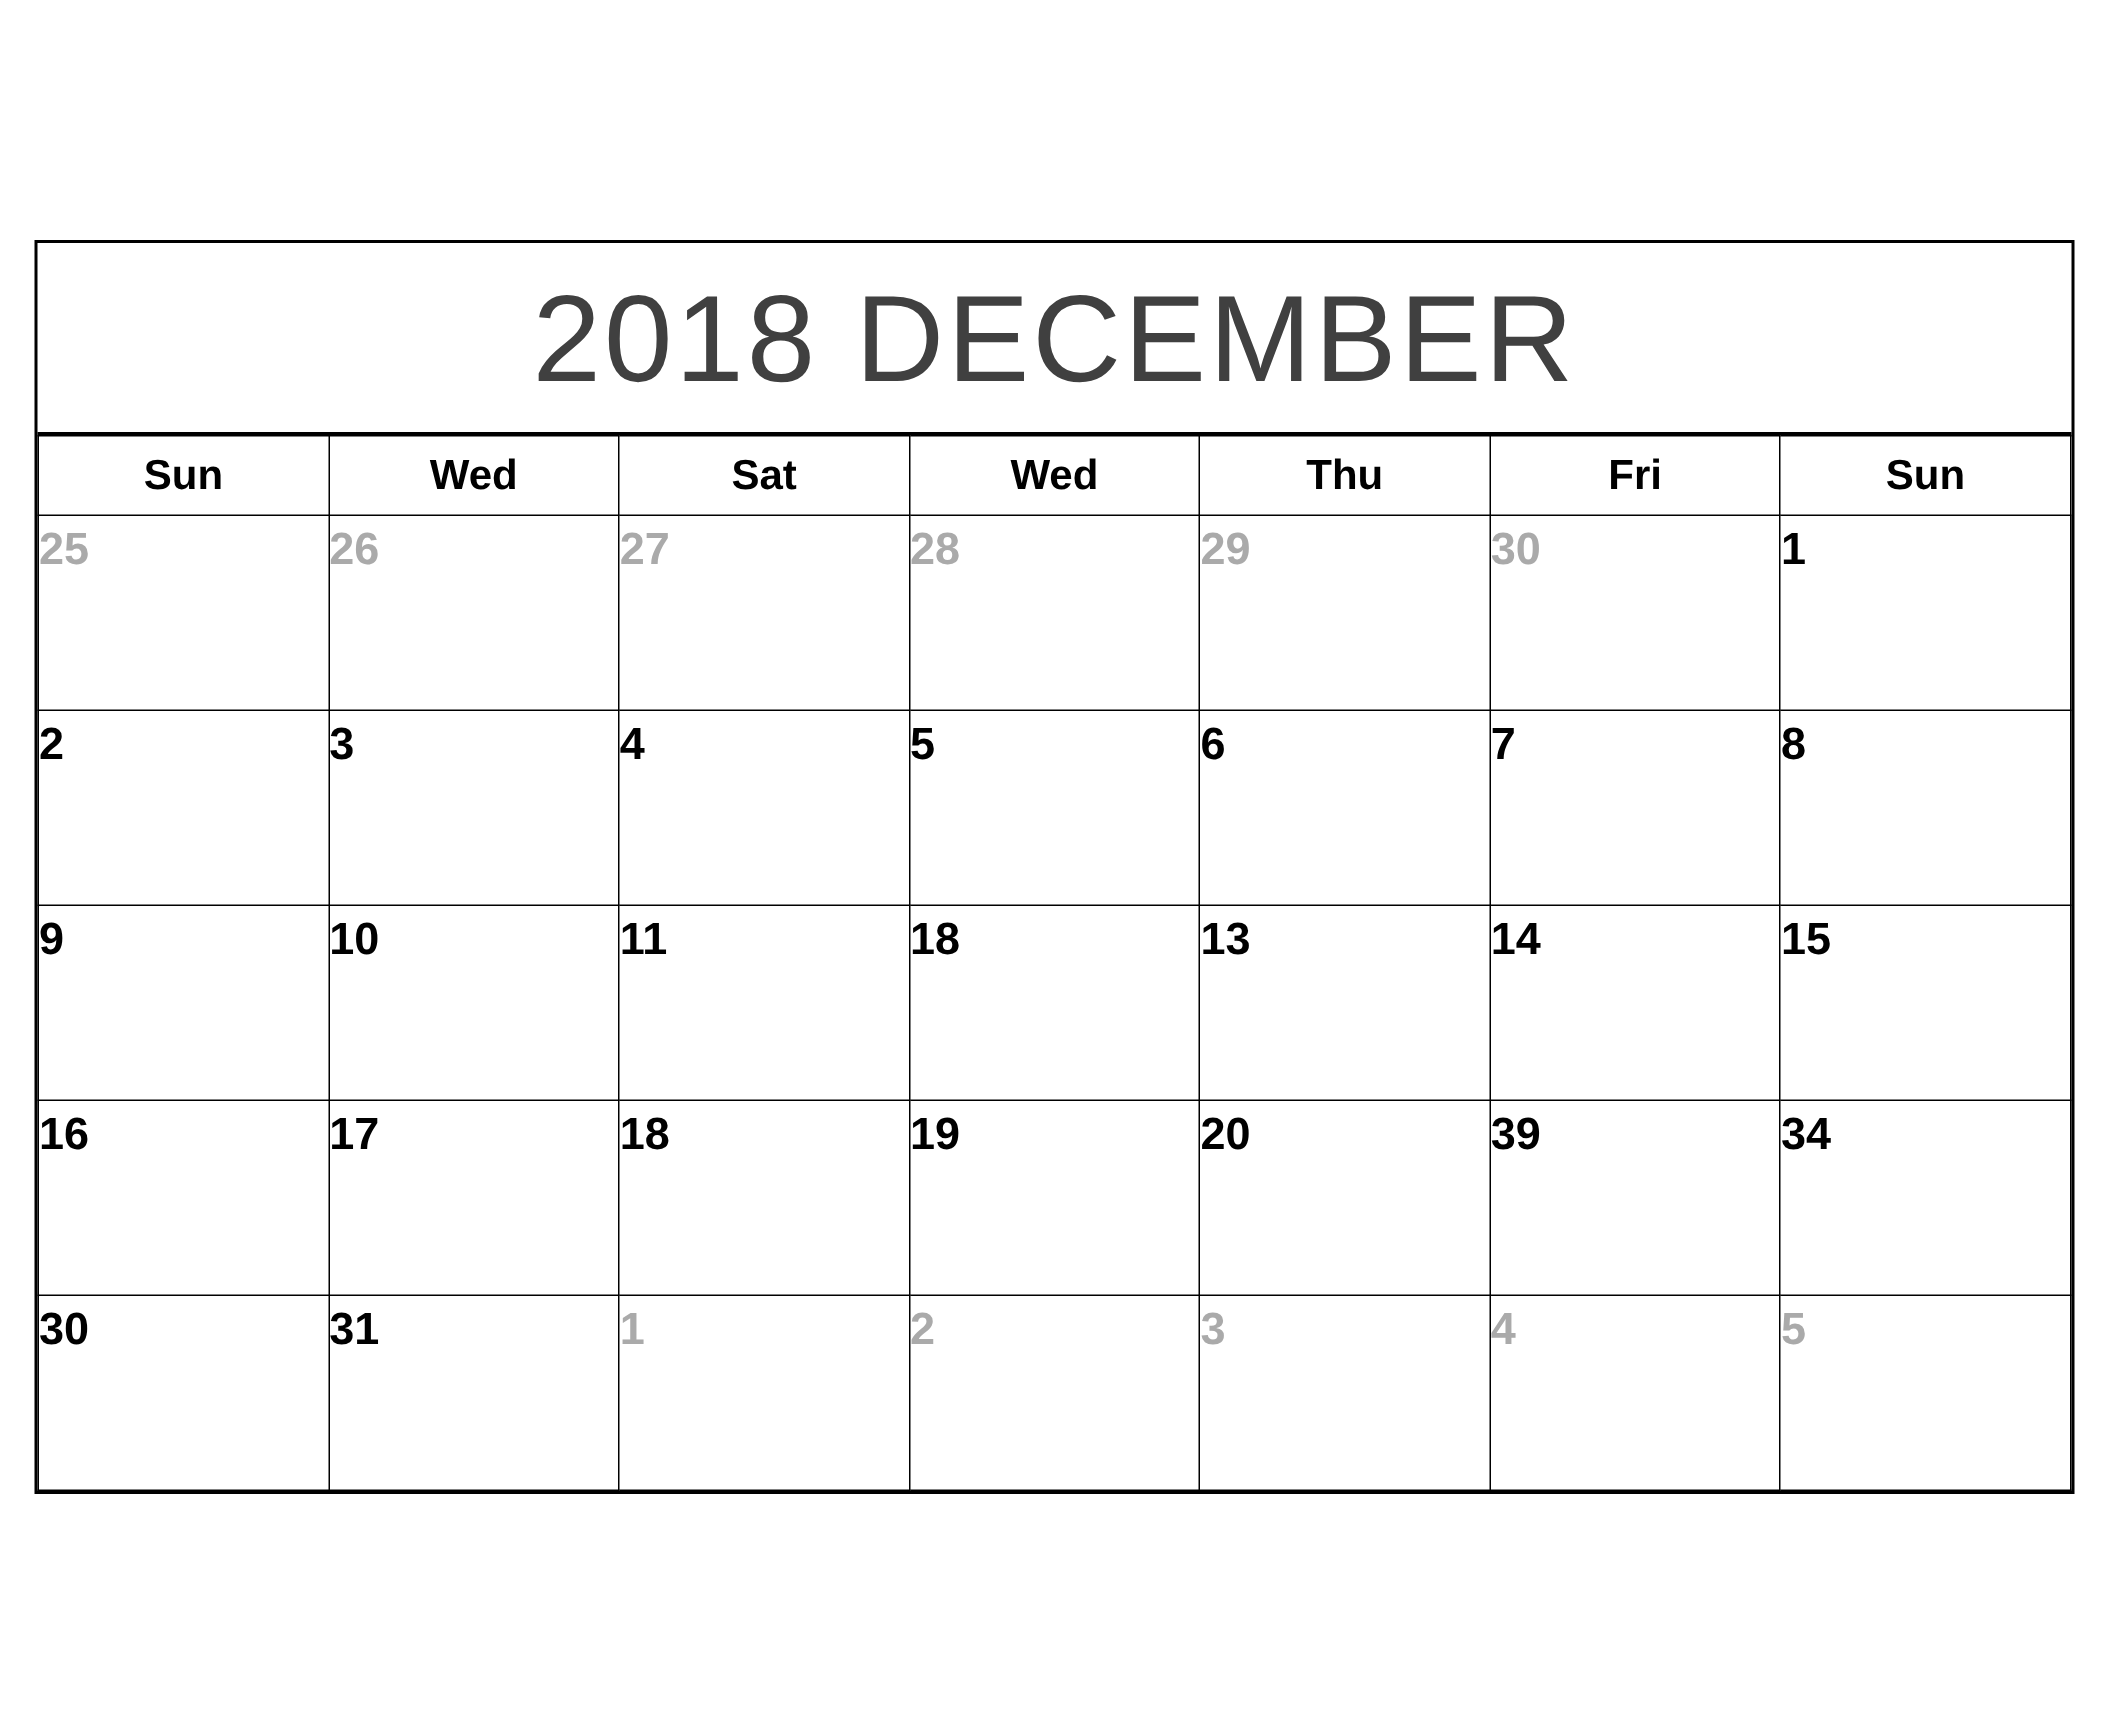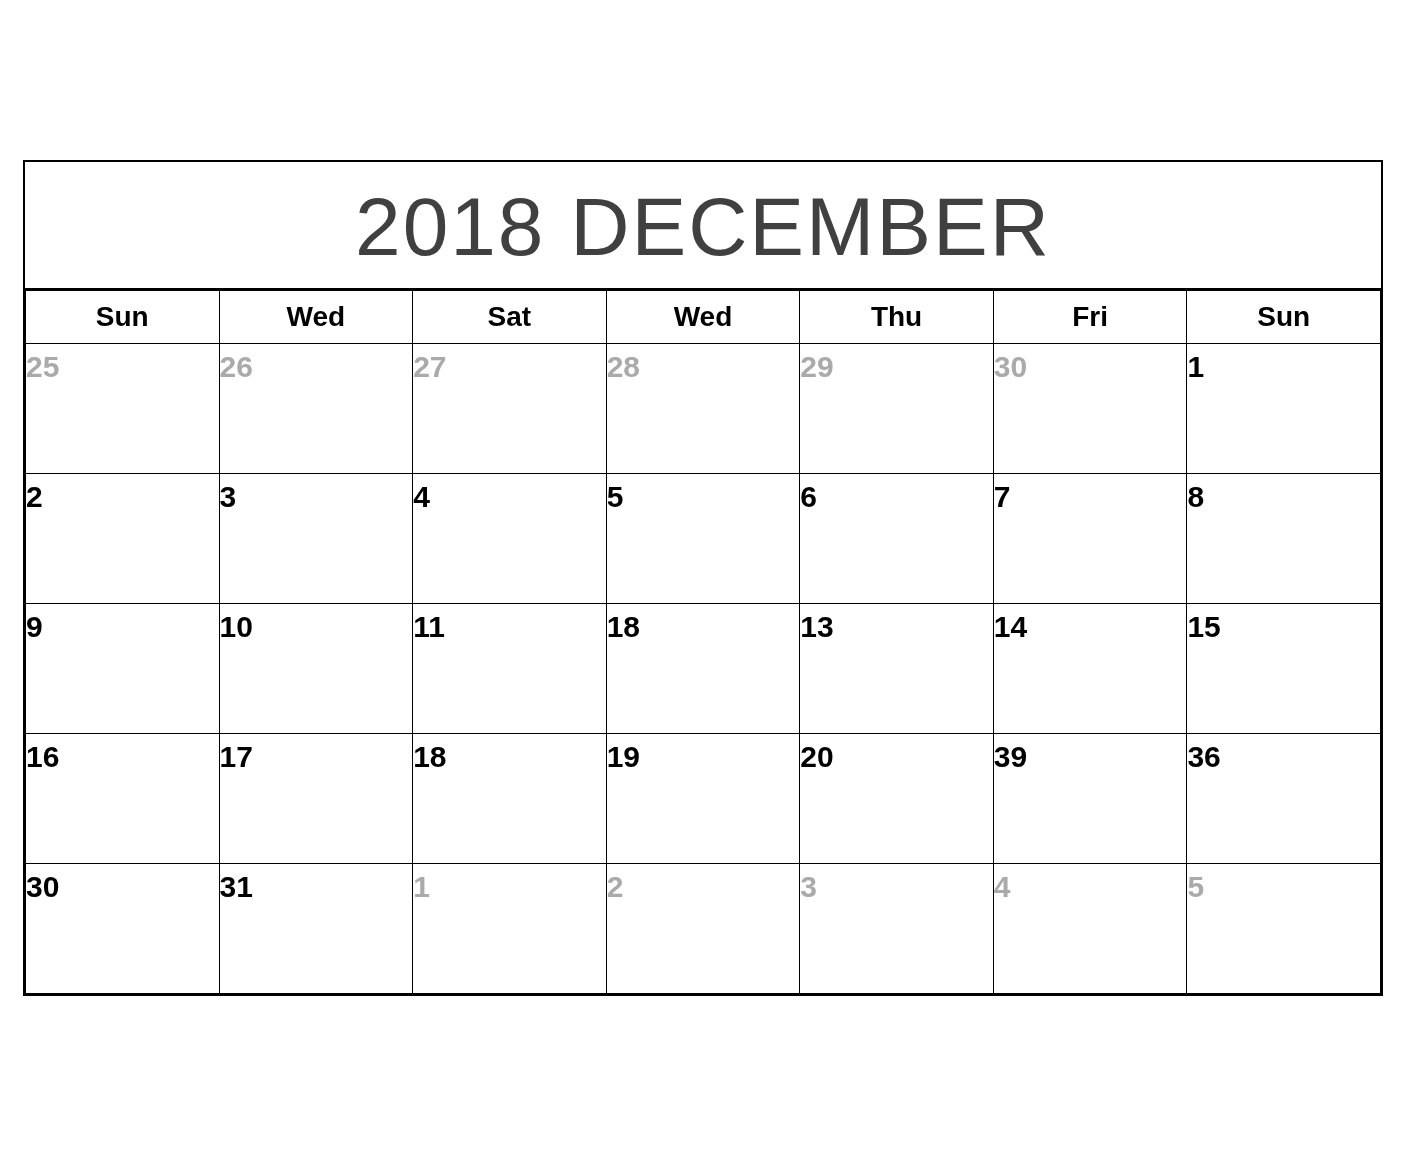--- a/index.html
+++ b/index.html
@@ -176,21 +176,21 @@
           <td>
             <span class="day-number">19</span>
           </td>
           <td>
             <span class="day-number">20</span>
           </td>
           <td>
             <span class="day-number">39</span>
           </td>
           <td>
-            <span class="day-number">36</span>
+            <span class="day-number">34</span>
           </td>
         </tr>
         <tr>
           <td>
             <span class="day-number">30</span>
           </td>
           <td>
             <span class="day-number">31</span>
           </td>
           <td>

